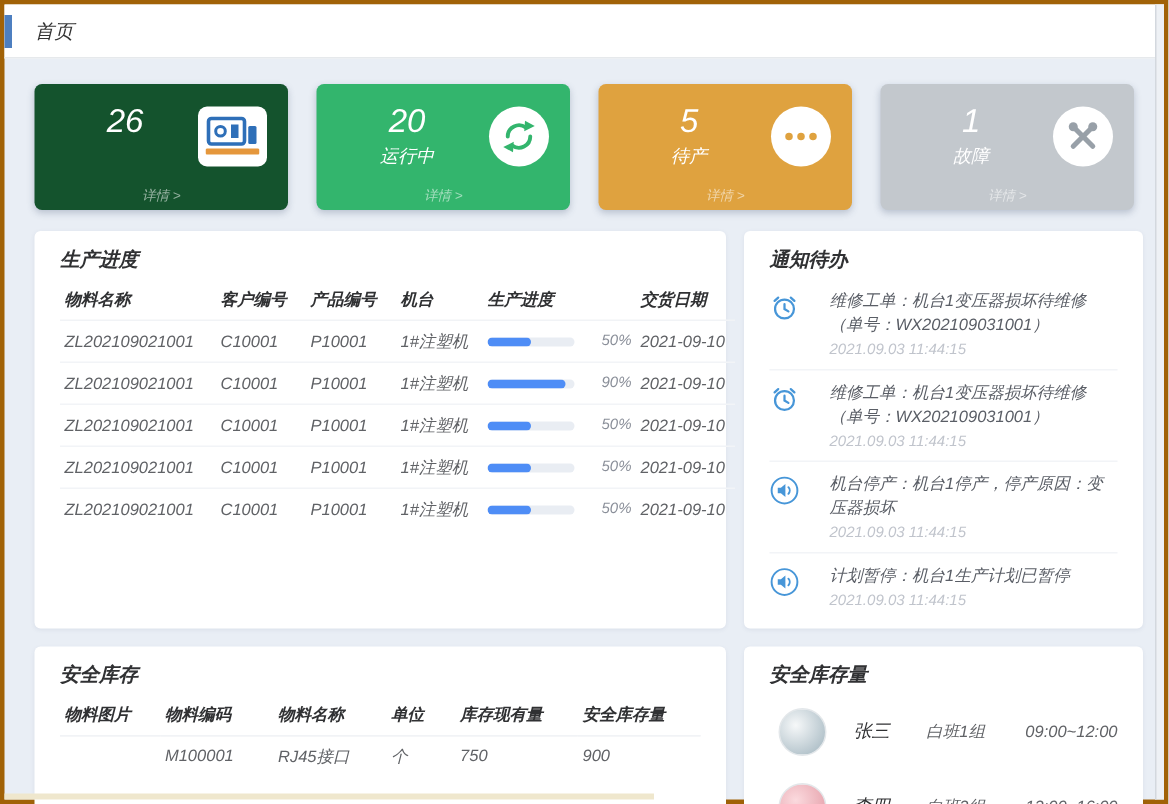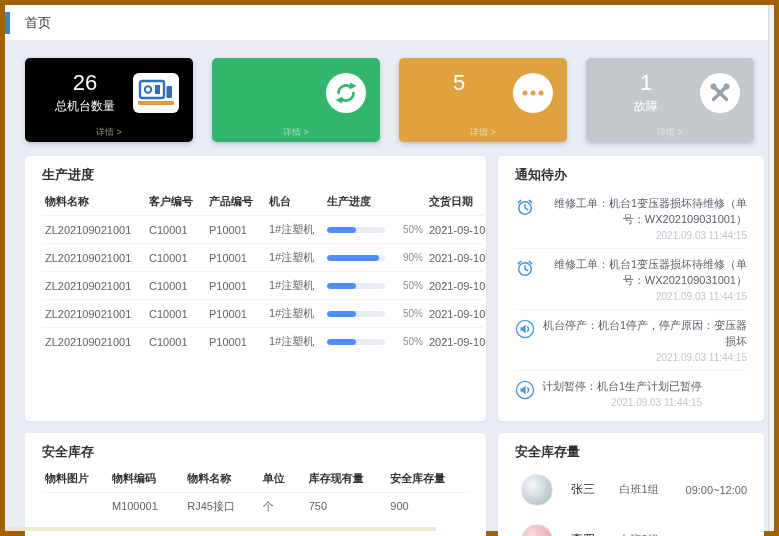--- a/index.html
+++ b/index.html
@@ -3,21 +3,21 @@
 <meta charset="utf-8">
 <style>
   * { margin:0; padding:0; box-sizing:border-box; }
   html,body { width:779px; height:536px; }
   body {
     font-family:"Liberation Sans","DejaVu Sans",sans-serif;
     background:#e9eef5;
     overflow:hidden;
     position:relative;
   }
-  .window { width:779px; height:536px; position:relative; border:5px solid #a16207; }
+  .window { width:779px; height:536px; position:relative; border:3px solid #a16207;font-style:italic; }
 
   
   .topbar { height:36px; background:#ffffff; border-bottom:1px solid #e6e9ec; display:flex; align-items:center; padding-left:20px; position:relative; }
   .tab-accent { position:absolute; left:0; top:7px; width:5px; height:22px; background:#4d7fc0; }
   .page-title { font-size:13px; color:#333; cursor:pointer; }
 
   .content { padding:0 20px; }
 
   
   .cards { display:flex; gap:19px; margin:17px 0 14px; }
@@ -50,21 +50,21 @@
   .inv-table col.i-stock { width:78px; } .inv-table col.i-safe { width:78px; }
 
   
   .prog { display:flex; align-items:center; gap:18px; }
   .track { width:60px; height:6px; background:#e9edf3; border-radius:3px; overflow:hidden; }
   .fill { height:100%; background:#4e8df6; border-radius:3px; }
   .pct { font-size:10px; color:#8a8f99; }
 
   
   .nlist { list-style:none; }
-  .nitem { display:flex; gap:7px; padding:8px 0 7px; border-bottom:1px solid #f2f4f7; cursor:pointer;text-align:right; }
+  .nitem { display:flex; gap:20px; padding:8px 0 7px; border-bottom:1px solid #f2f4f7; cursor:pointer; }
   .nitem:last-child { border-bottom:none; }
   .nicon { width:20px; height:20px; flex:none; margin-top:1px; }
   .msg { font-size:11px; color:#5a5e66; line-height:1.45; }
   .time { font-size:10px; color:#c0c4cc; margin-top:2px; }
 
   
   .photo { width:44px; height:30px; border-radius:3px; overflow:hidden; display:block; }
   .photo svg { display:block; }
 
   
@@ -87,52 +87,56 @@
 
   <div class="topbar">
     <div class="tab-accent"></div>
     <span class="page-title">首页</span>
   </div>
 
   <div class="content">
 
     <div class="cards">
 
-      <div class="card" style="background: #000000;">
+      <div class="card" style="background: #14532d;">
         <div class="card-body">
           <div class="card-value">26</div>
-          <div class="card-label">总机台数量</div>
         </div>
         <div class="card-icon square">
           <svg viewBox="0 0 36 30" width="36" height="30">
             <rect x="2" y="3" width="24" height="17" rx="2" fill="none" stroke="#2e6fb8" stroke-width="2.4"></rect>
             <circle cx="10" cy="11.5" r="3.2" fill="none" stroke="#2e6fb8" stroke-width="2"></circle>
             <rect x="17" y="7" width="5" height="9" fill="#2e6fb8"></rect>
             <rect x="28.5" y="8" width="5.5" height="12" rx="1" fill="#2e6fb8"></rect>
             <rect x="0" y="23" width="36" height="4" rx="1" fill="#e5973c"></rect>
           </svg>
         </div>
         <div class="card-detail">详情 &gt;</div>
       </div>
 
       <div class="card" style="background: rgb(51, 181, 109);">
+        <div class="card-body">
+          <div class="card-value">20</div>
+          <div class="card-label">运行中</div>
+        </div>
         <div class="card-icon circle">
           <svg viewBox="0 0 40 40" width="40" height="40">
             <path d="M12.5 20a7.5 7.5 0 0 1 12-6" fill="none" stroke="#33b56d" stroke-width="2.6" stroke-linecap="round"></path>
             <polygon points="24,9.5 30.5,13 23.5,16.5" fill="#33b56d"></polygon>
             <path d="M27.5 20a7.5 7.5 0 0 1-12 6" fill="none" stroke="#33b56d" stroke-width="2.6" stroke-linecap="round"></path>
             <polygon points="16,30.5 9.5,27 16.5,23.5" fill="#33b56d"></polygon>
           </svg>
         </div>
         <div class="card-detail">详情 &gt;</div>
       </div>
 
       <div class="card" style="background: rgb(223, 162, 63);">
         <div class="card-body">
           <div class="card-value">5</div>
+          <div class="card-label">待产</div>
         </div>
         <div class="card-icon circle">
           <svg viewBox="0 0 40 40" width="40" height="40">
             <circle cx="12" cy="20" r="2.5" fill="#dfa23f"></circle>
             <circle cx="20" cy="20" r="2.5" fill="#dfa23f"></circle>
             <circle cx="28" cy="20" r="2.5" fill="#dfa23f"></circle>
           </svg>
         </div>
         <div class="card-detail">详情 &gt;</div>
       </div>

